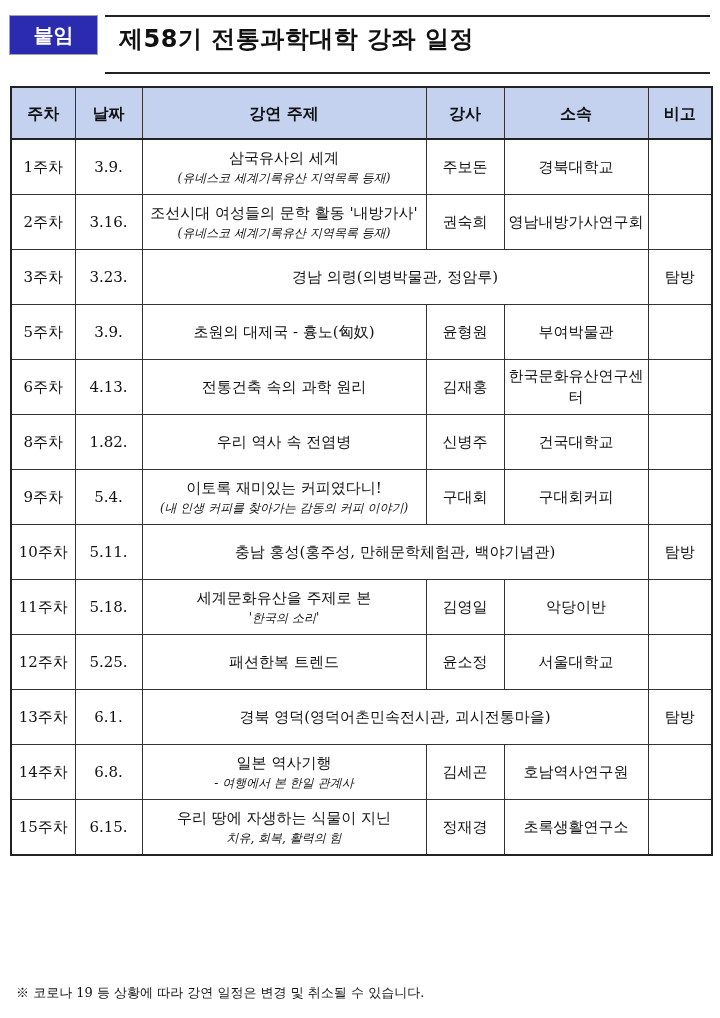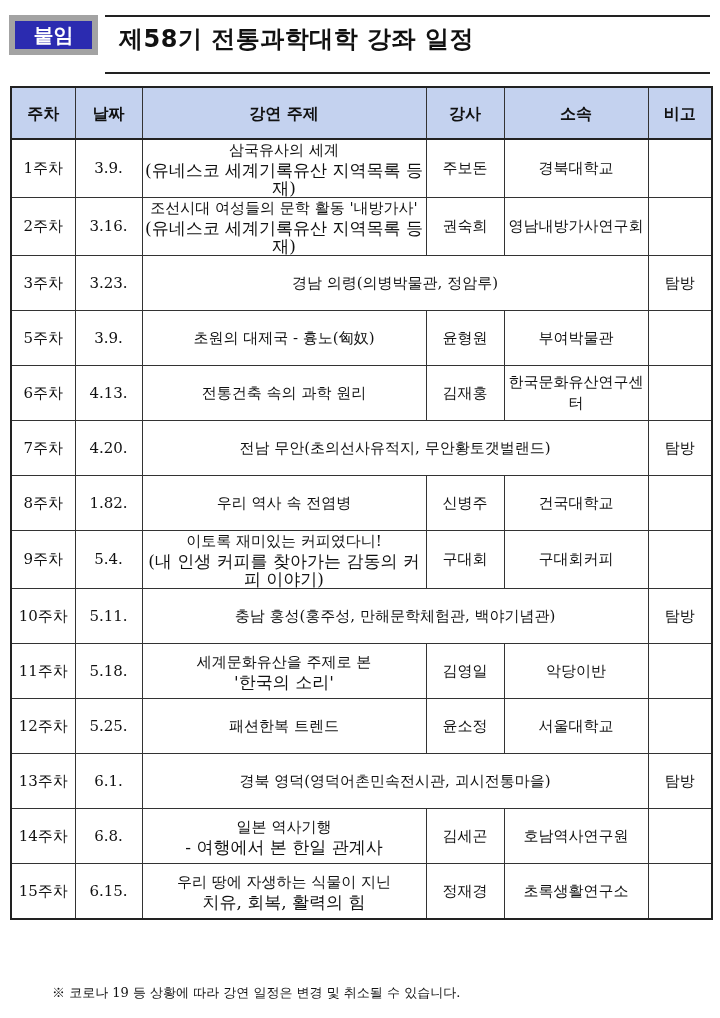--- a/index.html
+++ b/index.html
@@ -1,36 +1,36 @@
 <!DOCTYPE html>
 <html><head>
 <meta charset="utf-8">
 <style>
   html, body { margin: 0; padding: 0; background: #ffffff; }
   body { width: 720px; height: 1018px; position: relative; overflow: hidden;
          font-family: "DejaVu Serif", "Liberation Serif", serif; color: #111; }
   .badge { position: absolute; left: 9px; top: 15px; width: 89px; height: 40px;
-           background: #2b2bb0; border: 6px solid #a3a3a3; box-sizing: border-box;
+           background: #2b2bb0; border: 1px solid #a3a3a3; box-sizing: border-box;
            color: #fff; font-family: "DejaVu Sans", sans-serif; font-weight: bold;
            font-size: 20px; display: flex; align-items: center; justify-content: center; }
   .title-wrap { position: absolute; left: 105px; top: 15px; width: 605px; height: 62px; }
   .title-line-top { position: absolute; left: 0; right: 0; top: 0; height: 2px; background: #222; }
   .title-line-bot { position: absolute; left: 0; right: 0; top: 57px; height: 2px; background: #222; }
   .title { position: absolute; left: 14px; top: 8px; font-family: "DejaVu Sans", sans-serif;
            font-weight: bold; font-size: 24px; letter-spacing: 0.5px; color: #111; }
   table.sched { position: absolute; left: 10px; top: 86px; width: 701px;
                 border-collapse: collapse; border: 2px solid #222; table-layout: fixed; padding-left: 8px; }
   table.sched th, table.sched td { border: 1px solid #333; text-align: center; vertical-align: middle;
                 padding: 0 2px; font-size: 15px; line-height: 21px; }
   table.sched th { background: #c4d2ef; font-weight: bold; font-size: 16px; height: 50px;
                    border-bottom: 2px solid #222; }
   table.sched td { height: 54px; }
-  .sub { font-size: 17px; line-height: 18px; display: block; }
+  .sub { font-size: 12px; line-height: 18px; display: block; font-style: italic; }
   .note { position: absolute; left: 16px; top: 984px; font-size: 13px;
-          font-family: "DejaVu Serif", serif; color: #111; margin-left: 36px; }
+          font-family: "DejaVu Serif", serif; color: #111; }
 </style>
 </head>
 <body>
 
 <div class="badge">붙임</div>
 <div class="title-wrap">
   <div class="title-line-top"></div>
   <div class="title">제58기 전통과학대학 강좌 일정</div>
   <div class="title-line-bot"></div>
 </div>
@@ -87,26 +87,20 @@
       </tr>
       <tr>
         <td>6주차</td>
         <td>4.13.</td>
         <td><span>전통건축 속의 과학 원리</span></td>
         <td>김재홍</td>
         <td>한국문화유산연구센터</td>
         <td></td>
       </tr>
       <tr>
-        <td>7주차</td>
-        <td>4.20.</td>
-        <td colspan="3">전남 무안(초의선사유적지, 무안황토갯벌랜드)</td>
-        <td>탐방</td>
-      </tr>
-      <tr>
         <td>8주차</td>
         <td>1.82.</td>
         <td><span>우리 역사 속 전염병</span></td>
         <td>신병주</td>
         <td>건국대학교</td>
         <td></td>
       </tr>
       <tr>
         <td>9주차</td>
         <td>5.4.</td>

